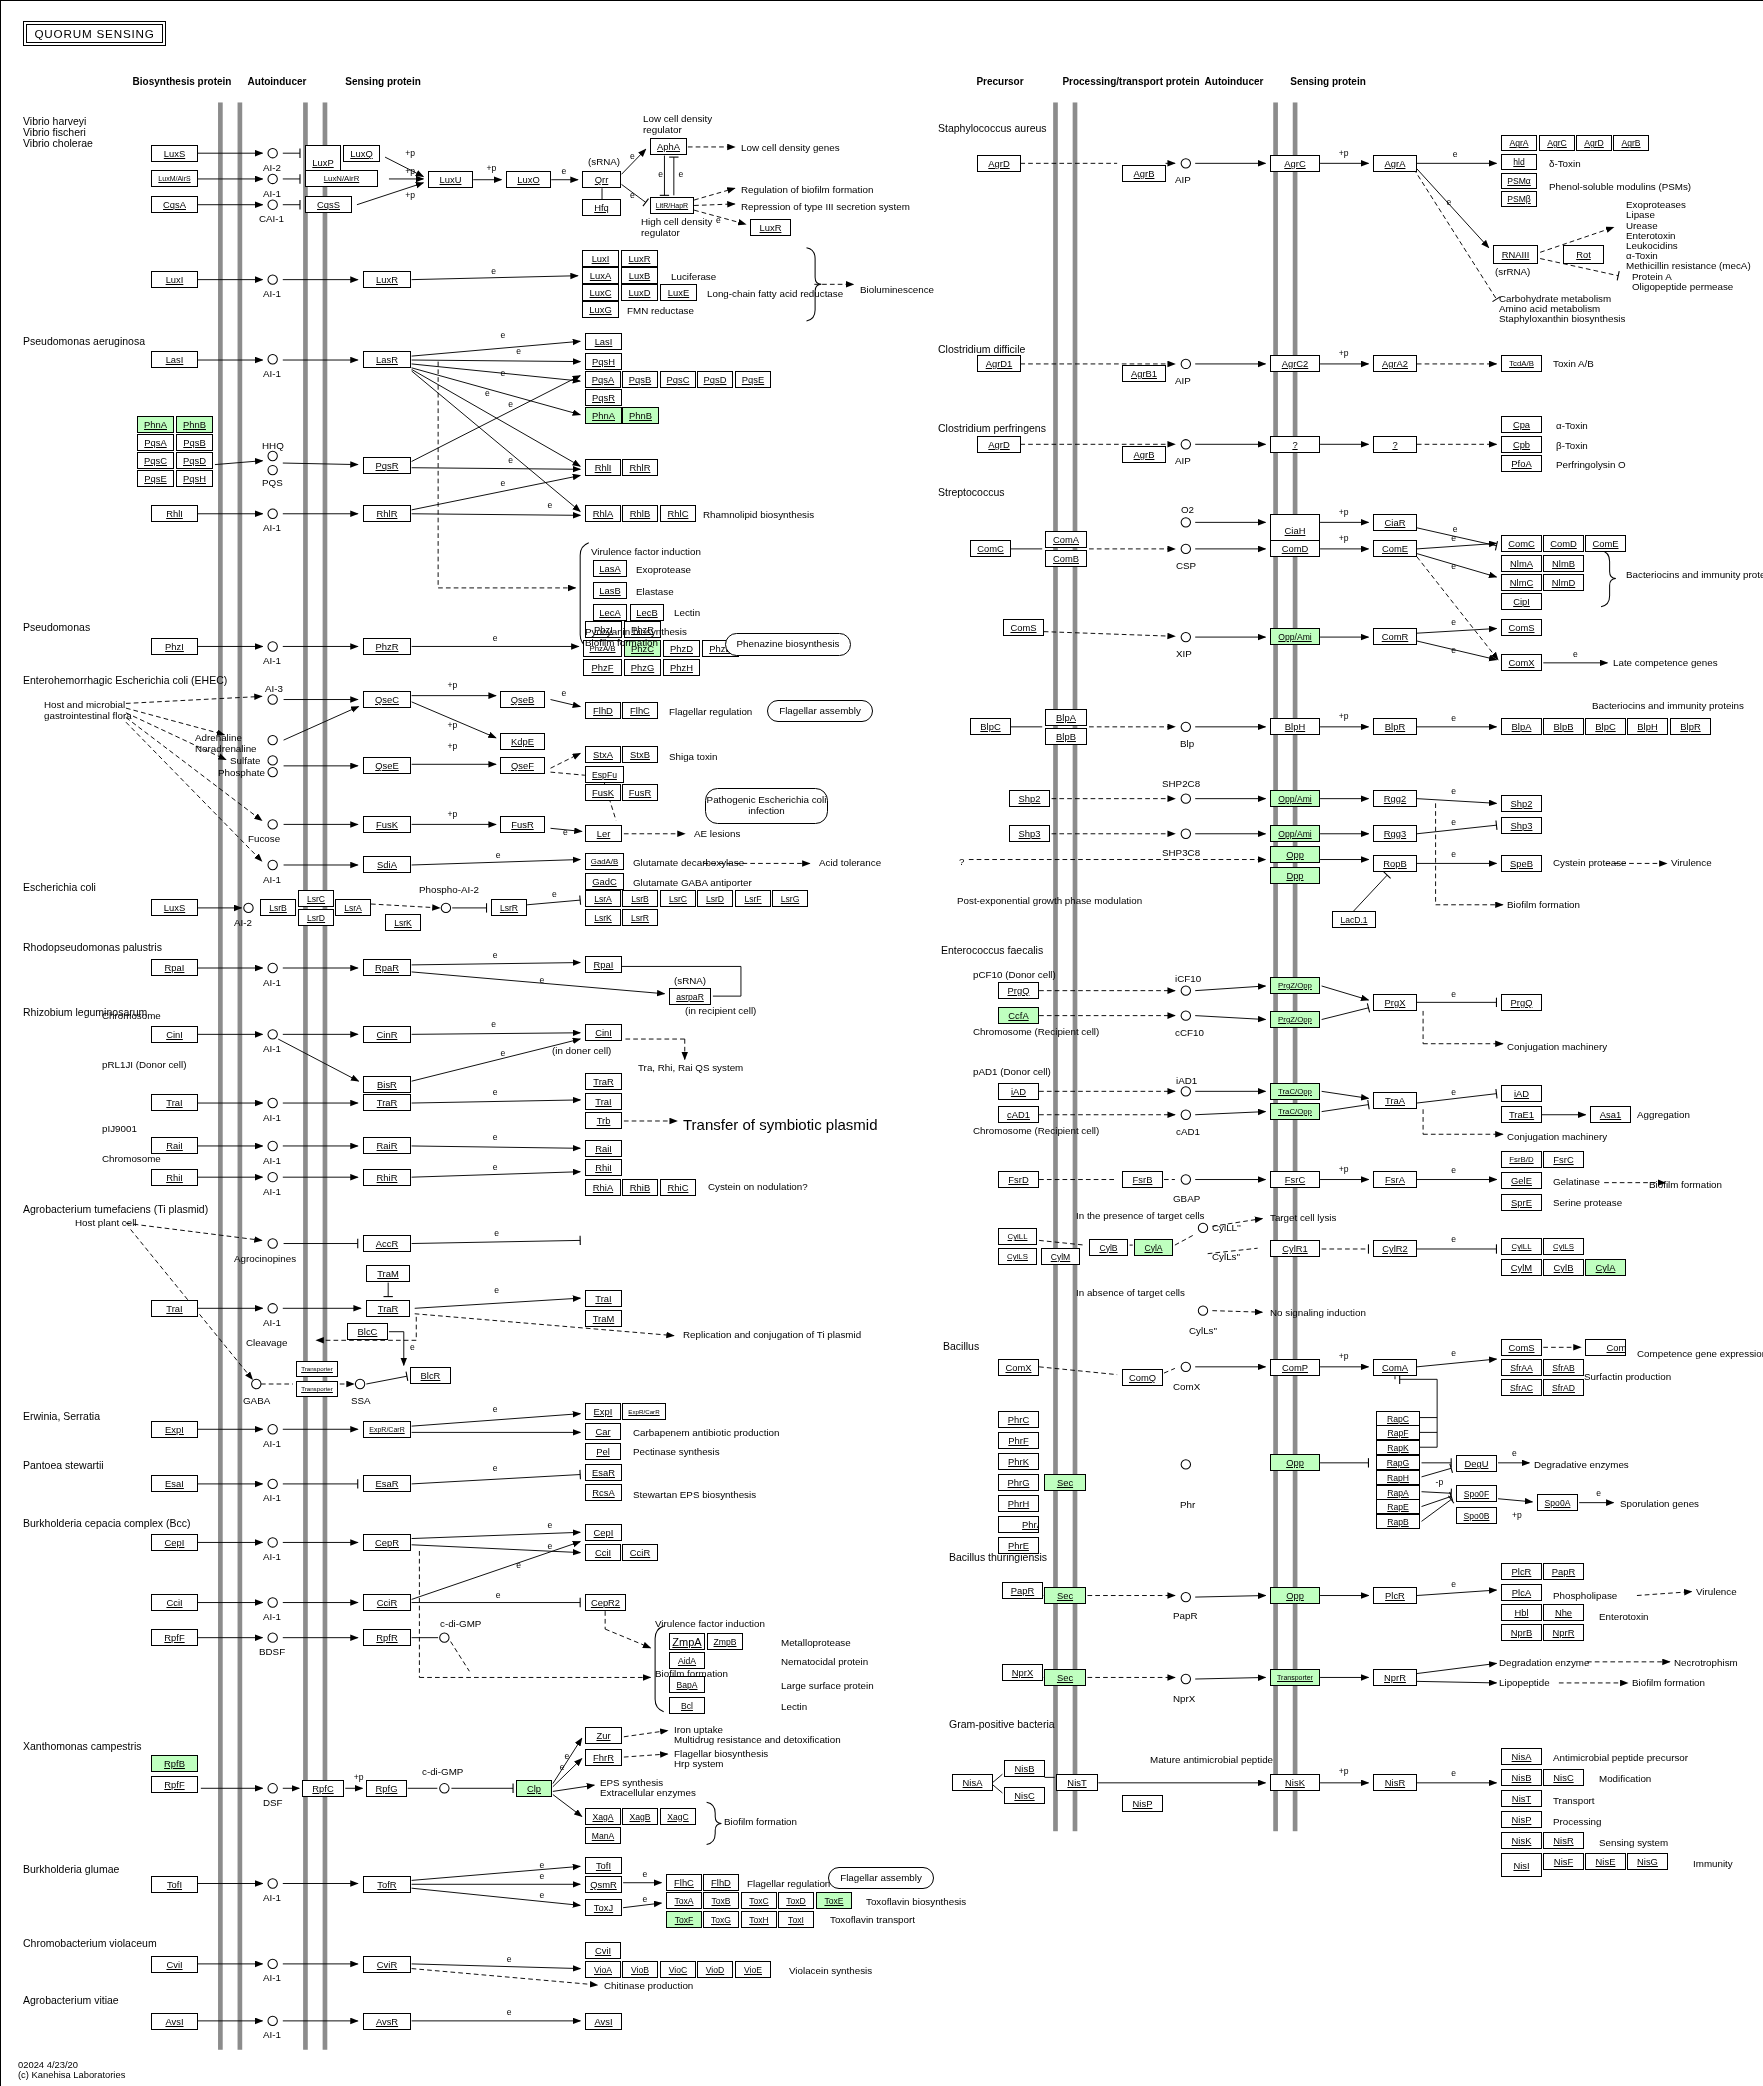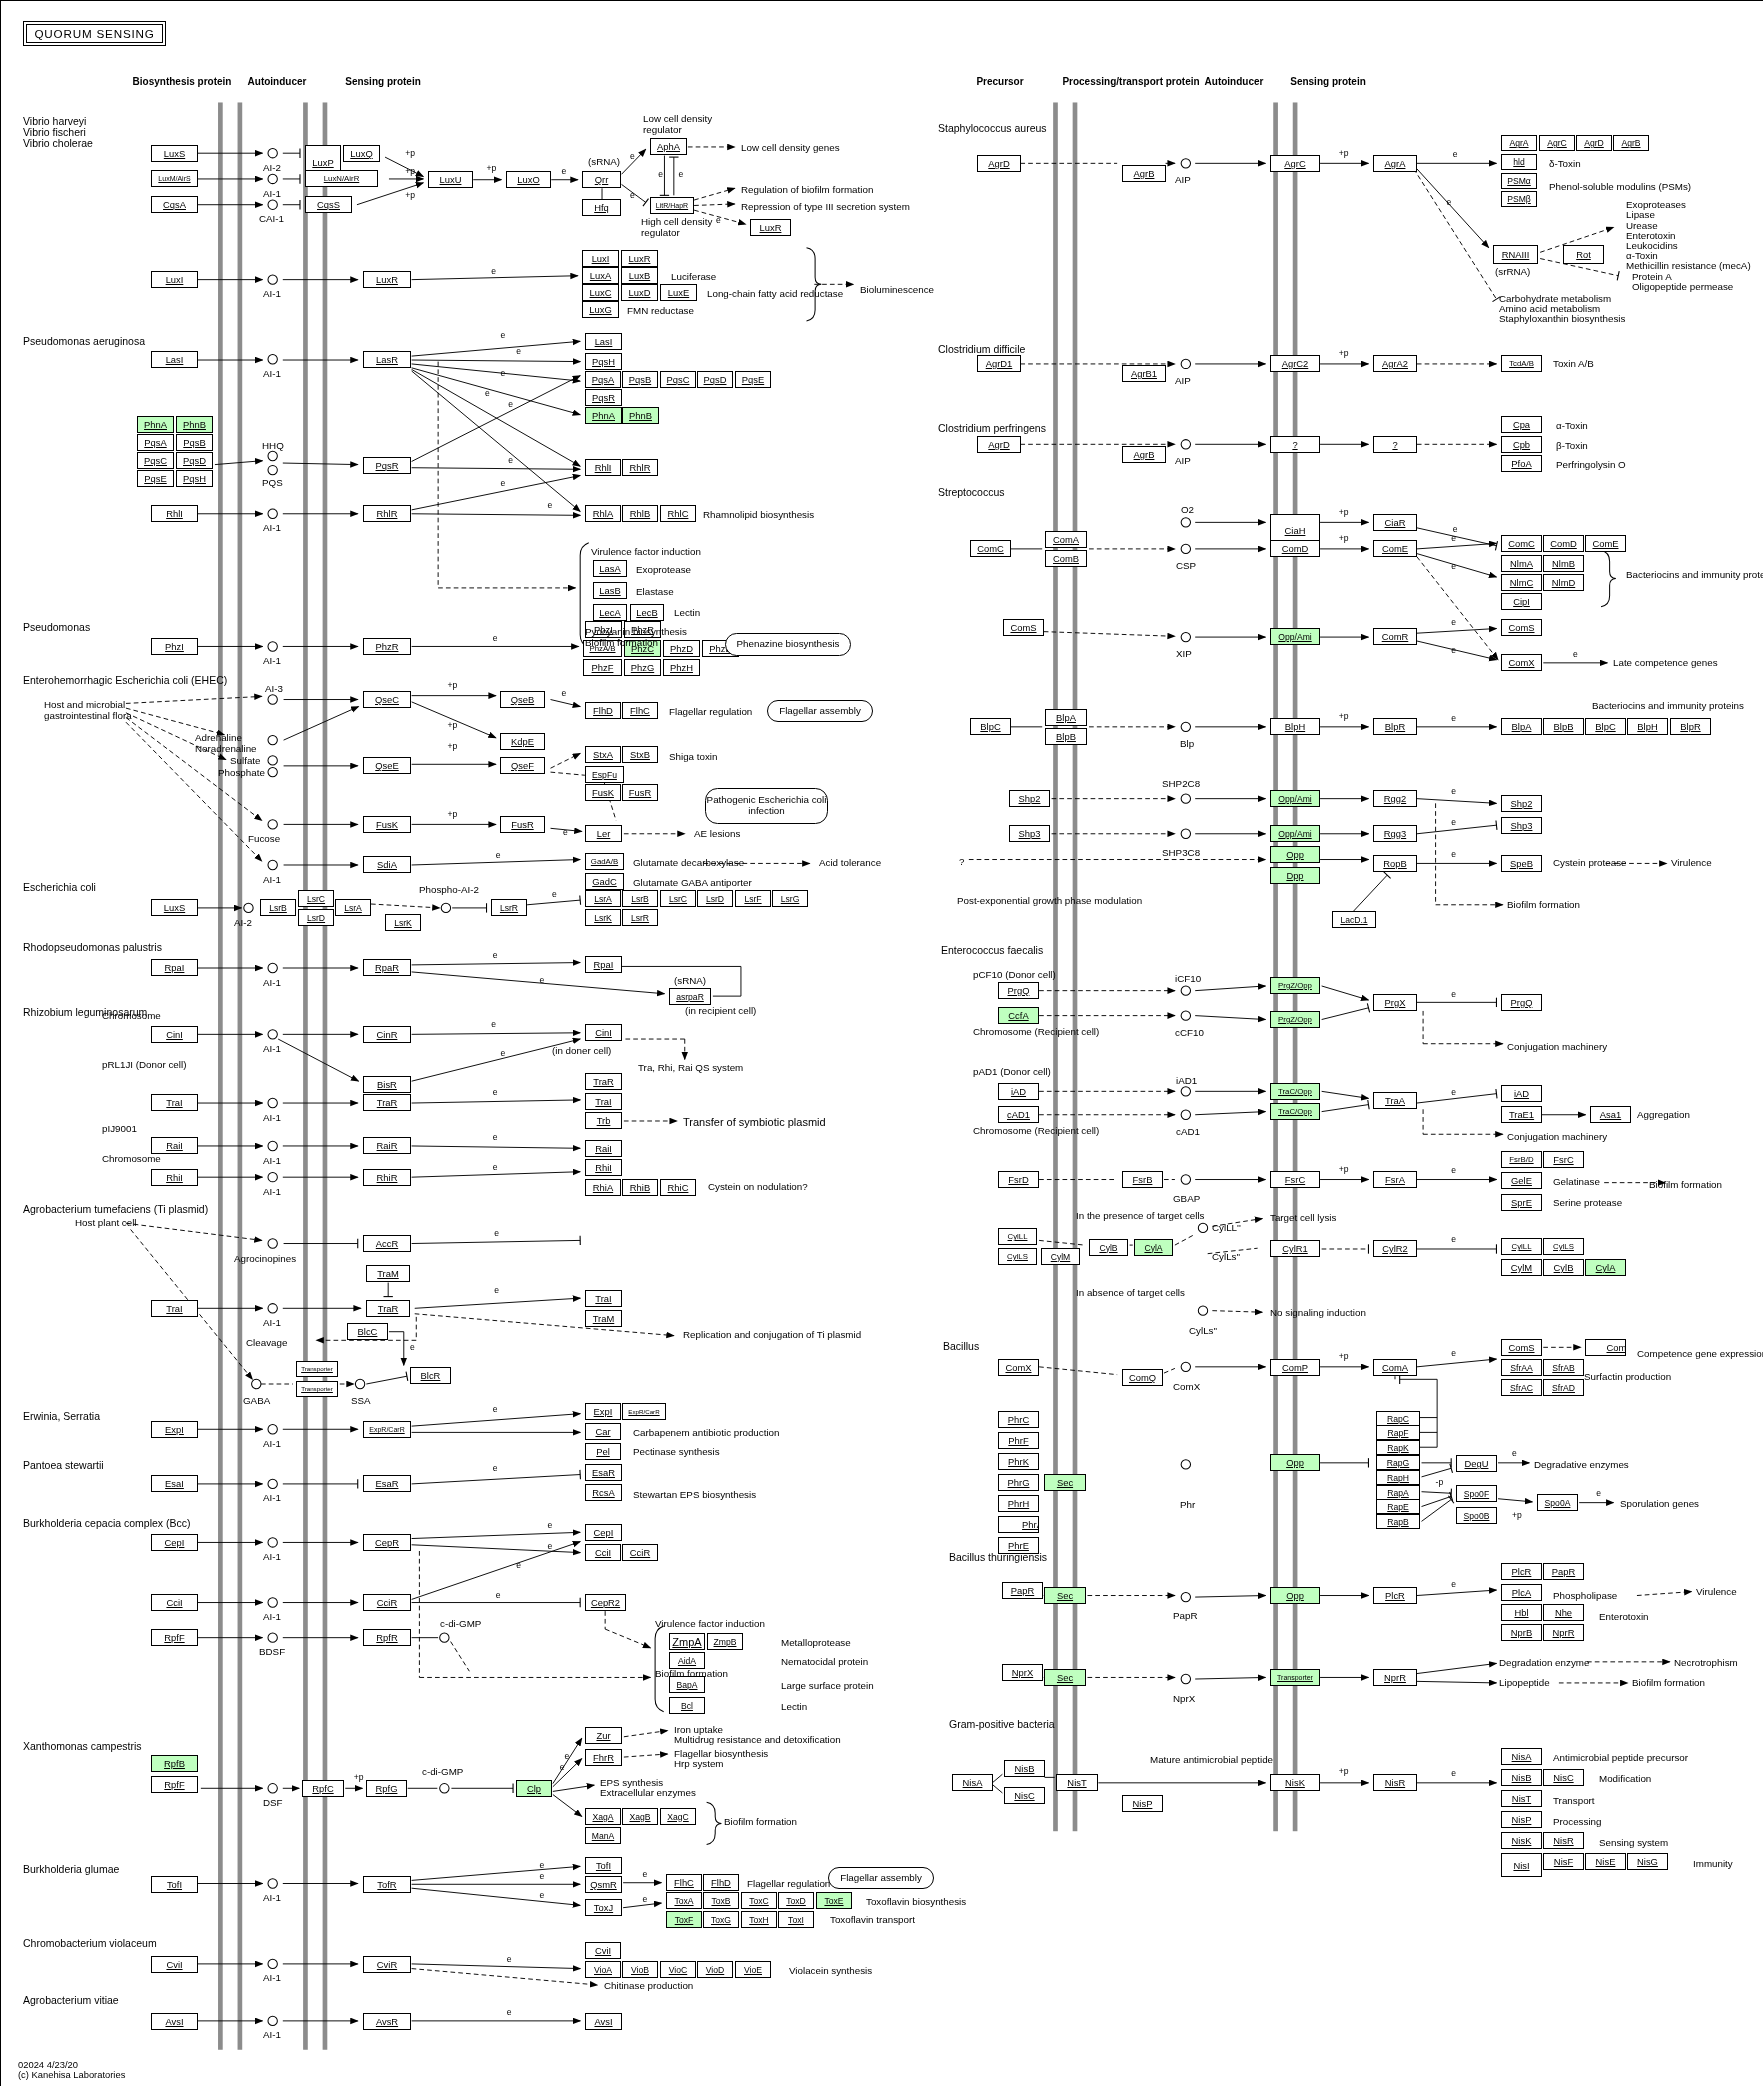--- a/index.html
+++ b/index.html
@@ -1681,21 +1681,21 @@
       <div class="lbl" style="left: 693px; top: 827px; font-size: 9.8px;">AE lesions</div>
       <div class="lbl" style="left: 632px; top: 856px; font-size: 9.8px;">Glutamate decarboxylase</div>
       <div class="lbl" style="left: 632px; top: 876px; font-size: 9.8px;">Glutamate GABA antiporter</div>
       <div class="lbl" style="left: 818px; top: 856px; font-size: 9.8px;">Acid tolerance</div>
       <div class="lbl" style="left: 673px; top: 974px; font-size: 9.8px;">(sRNA)</div>
       <div class="lbl" style="left: 101px; top: 1009px; font-size: 9.8px;">Chromosome</div>
       <div class="lbl" style="left: 684px; top: 1004px; font-size: 9.8px;">(in recipient cell)</div>
       <div class="lbl" style="left: 551px; top: 1044px; font-size: 9.8px;">(in doner cell)</div>
       <div class="lbl" style="left: 637px; top: 1061px; font-size: 9.8px;">Tra, Rhi, Rai QS system</div>
       <div class="lbl" style="left: 101px; top: 1058px; font-size: 9.8px;">pRL1JI (Donor cell)</div>
-      <div class="lbl" style="left: 682px; top: 1115px; font-size: 11px;">Transfer of symbiotic plasmid</div>
+      <div class="lbl" style="left: 682px; top: 1115px; font-size: 15px;">Transfer of symbiotic plasmid</div>
       <div class="lbl" style="left: 101px; top: 1122px; font-size: 9.8px;">pIJ9001</div>
       <div class="lbl" style="left: 101px; top: 1152px; font-size: 9.8px;">Chromosome</div>
       <div class="lbl" style="left: 707px; top: 1180px; font-size: 9.8px;">Cystein on nodulation?</div>
       <div class="lbl" style="left: 74px; top: 1216px; font-size: 9.8px;">Host plant cell</div>
       <div class="lbl" style="left: 233px; top: 1252px; font-size: 9.8px;">Agrocinopines</div>
       <div class="lbl" style="left: 245px; top: 1336px; font-size: 9.8px;">Cleavage</div>
       <div class="lbl" style="left: 242px; top: 1394px; font-size: 9.8px;">GABA</div>
       <div class="lbl" style="left: 350px; top: 1394px; font-size: 9.8px;">SSA</div>
       <div class="lbl" style="left: 682px; top: 1328px; font-size: 9.8px;">Replication and conjugation of Ti plasmid</div>
       <div class="lbl" style="left: 632px; top: 1426px; font-size: 9.8px;">Carbapenem antibiotic production</div>

